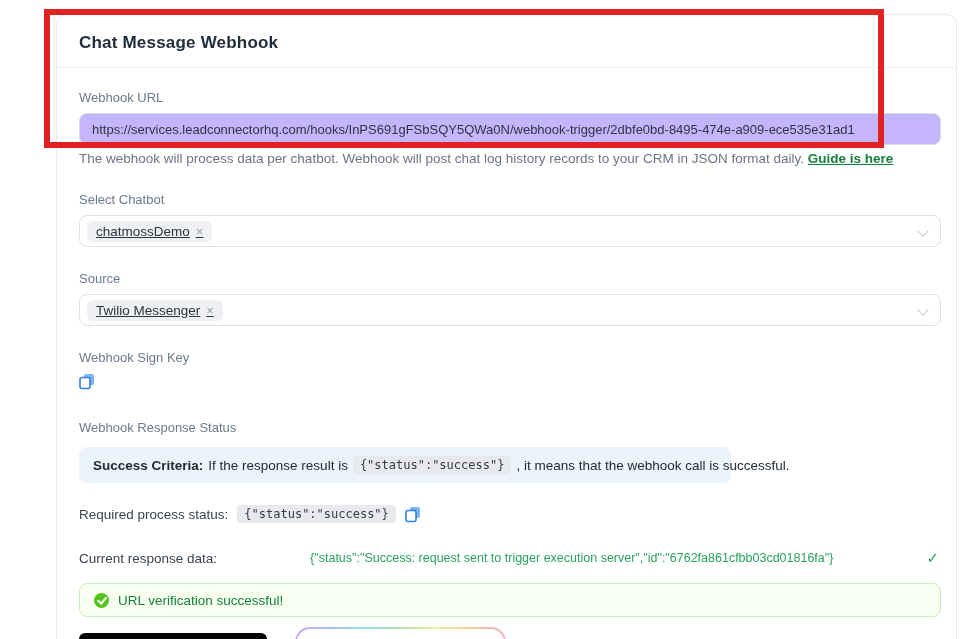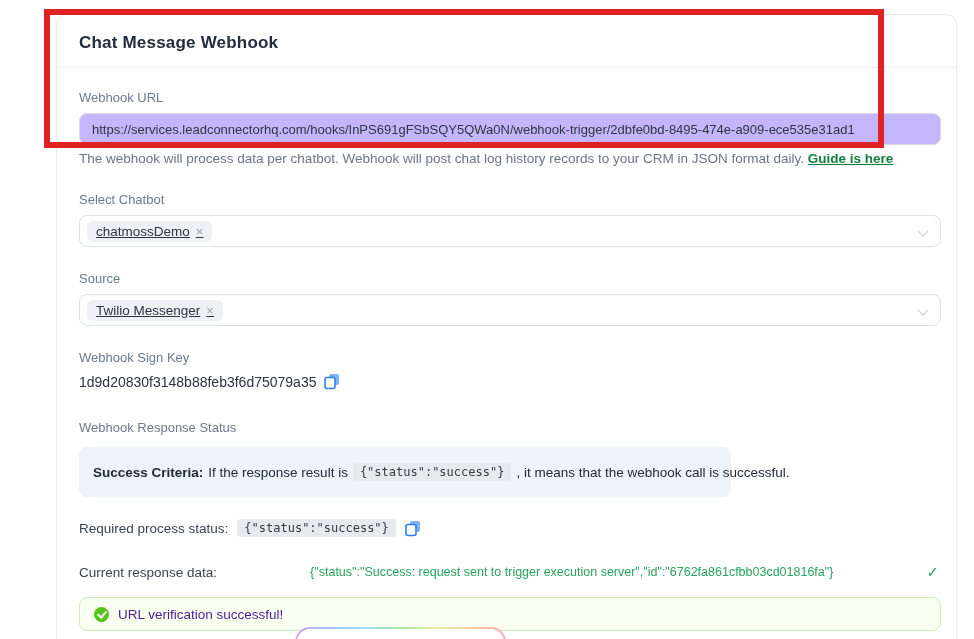--- a/index.html
+++ b/index.html
@@ -33,37 +33,37 @@
   .chevron { position: absolute; right: 12px; top: 11px; width: 9px; height: 9px; }
   .chevron::before { content: ""; position: absolute; left: 0; top: 0; width: 7px; height: 7px;
     border-right: 1.6px solid #c6ccd4; border-bottom: 1.6px solid #c6ccd4;
     transform: rotate(45deg); }
 
   .signkey-row { display: flex; align-items: center; gap: 8px; margin-top: 12px; }
   .signkey-value { font-size: 14px; color: #2b3340; }
   .copy-icon { width: 16px; height: 17px; cursor: pointer; display: inline-block; }
 
   .info-box { margin-top: 12px; width: 652px; background: #ecf3fb; border-radius: 8px;
-    padding: 16px 14px; font-size: 13.5px; color: #212b38; display: flex; align-items: center;
+    padding: 9px 14px; font-size: 13.5px; color: #212b38; display: flex; align-items: center;
     gap: 5px; white-space: nowrap; }
   .info-bold { font-weight: 700; }
   .code-chip { background: #e7e9ed; border-radius: 4px; padding: 2px 7px;
     font-family: "DejaVu Sans Mono", "Liberation Mono", monospace; font-size: 12px;
     color: #353b44; }
 
   .required-row { display: flex; align-items: center; gap: 9px; margin-top: 22px;
     font-size: 13.5px; color: #3a4450; }
   .current-row { display: flex; align-items: center; gap: 8px; margin-top: 26px;
     font-size: 13.5px; color: #3a4450; white-space: nowrap; justify-content: space-between; }
   .green-json { color: #27a35d; font-size: 12.5px; }
   .green-check { color: #27a35d; font-size: 15px; font-weight: 700; }
 
   .success-alert { margin-top: 16px; width: 862px; height: 34px; background: #f8fff1;
     border: 1px solid #cdeeb4; border-radius: 8px; display: flex; align-items: center;
-    gap: 9px; padding: 0 14px; font-size: 13.5px; color: #4c1d95; }
+    gap: 9px; padding: 0 14px; font-size: 13.5px; color: #15803d; }
   .check-circle { width: 15px; height: 15px; border-radius: 50%; background: #52c41a;
     position: relative; flex: 0 0 auto; }
   .check-circle::after { content: ""; position: absolute; left: 4.5px; top: 2.5px;
     width: 4px; height: 7px; border-right: 2px solid #fff; border-bottom: 2px solid #fff;
     transform: rotate(40deg); }
 
   .verify-btn { margin-top: 16px; background: #050505; color: #ffffff; border: none;
     border-radius: 6px; padding: 10px 17px; font-size: 13px; font-weight: 700;
     font-family: "Liberation Sans", sans-serif; cursor: pointer; }
 
@@ -106,21 +106,20 @@
       <div class="select-box">
         <span class="tag">
             <span>Twilio Messenger</span>
             <span class="tag-x">×</span>
           </span>
         <span class="chevron"></span>
       </div>
 
       <div class="field-label" style="margin-top:24px">Webhook Sign Key</div>
       <div class="signkey-row" style="margin-top:4px">
-        <span class="signkey-value">1d9d20830f3148b88feb3f6d75079a35</span>
         <svg class="copy-icon" viewBox="0 0 16 17">
           <rect x="5" y="1" width="10" height="11" rx="2" fill="#7db4f2"></rect>
           <rect x="1" y="4.5" width="10" height="11" rx="2" fill="#ffffff" stroke="#2f7fe8" stroke-width="1.6"></rect>
         </svg>
       </div>
 
       <div class="field-label" style="margin-top:30px">Webhook Response Status</div>
       <div class="info-box">
         <span class="info-bold">Success Criteria:</span>
         <span>If the response result is</span>

